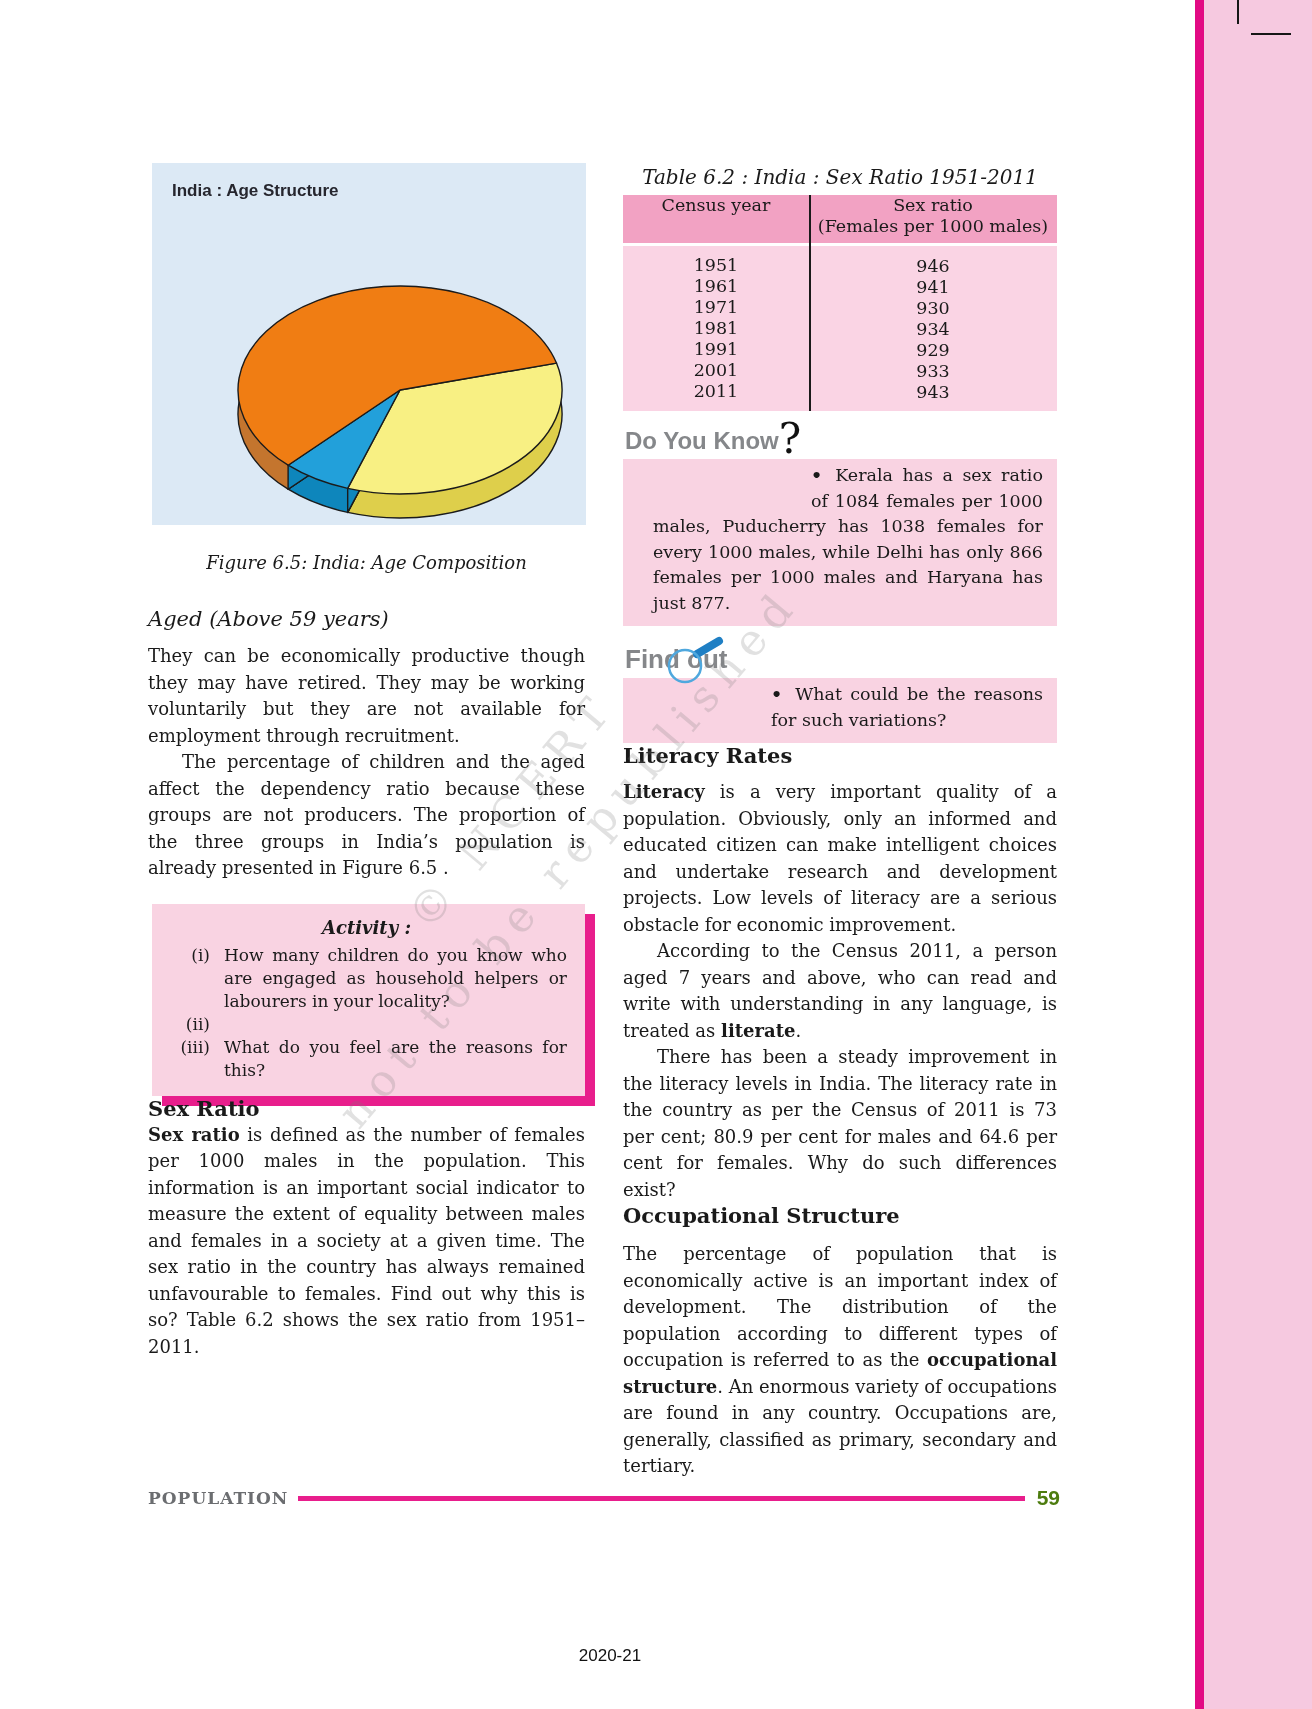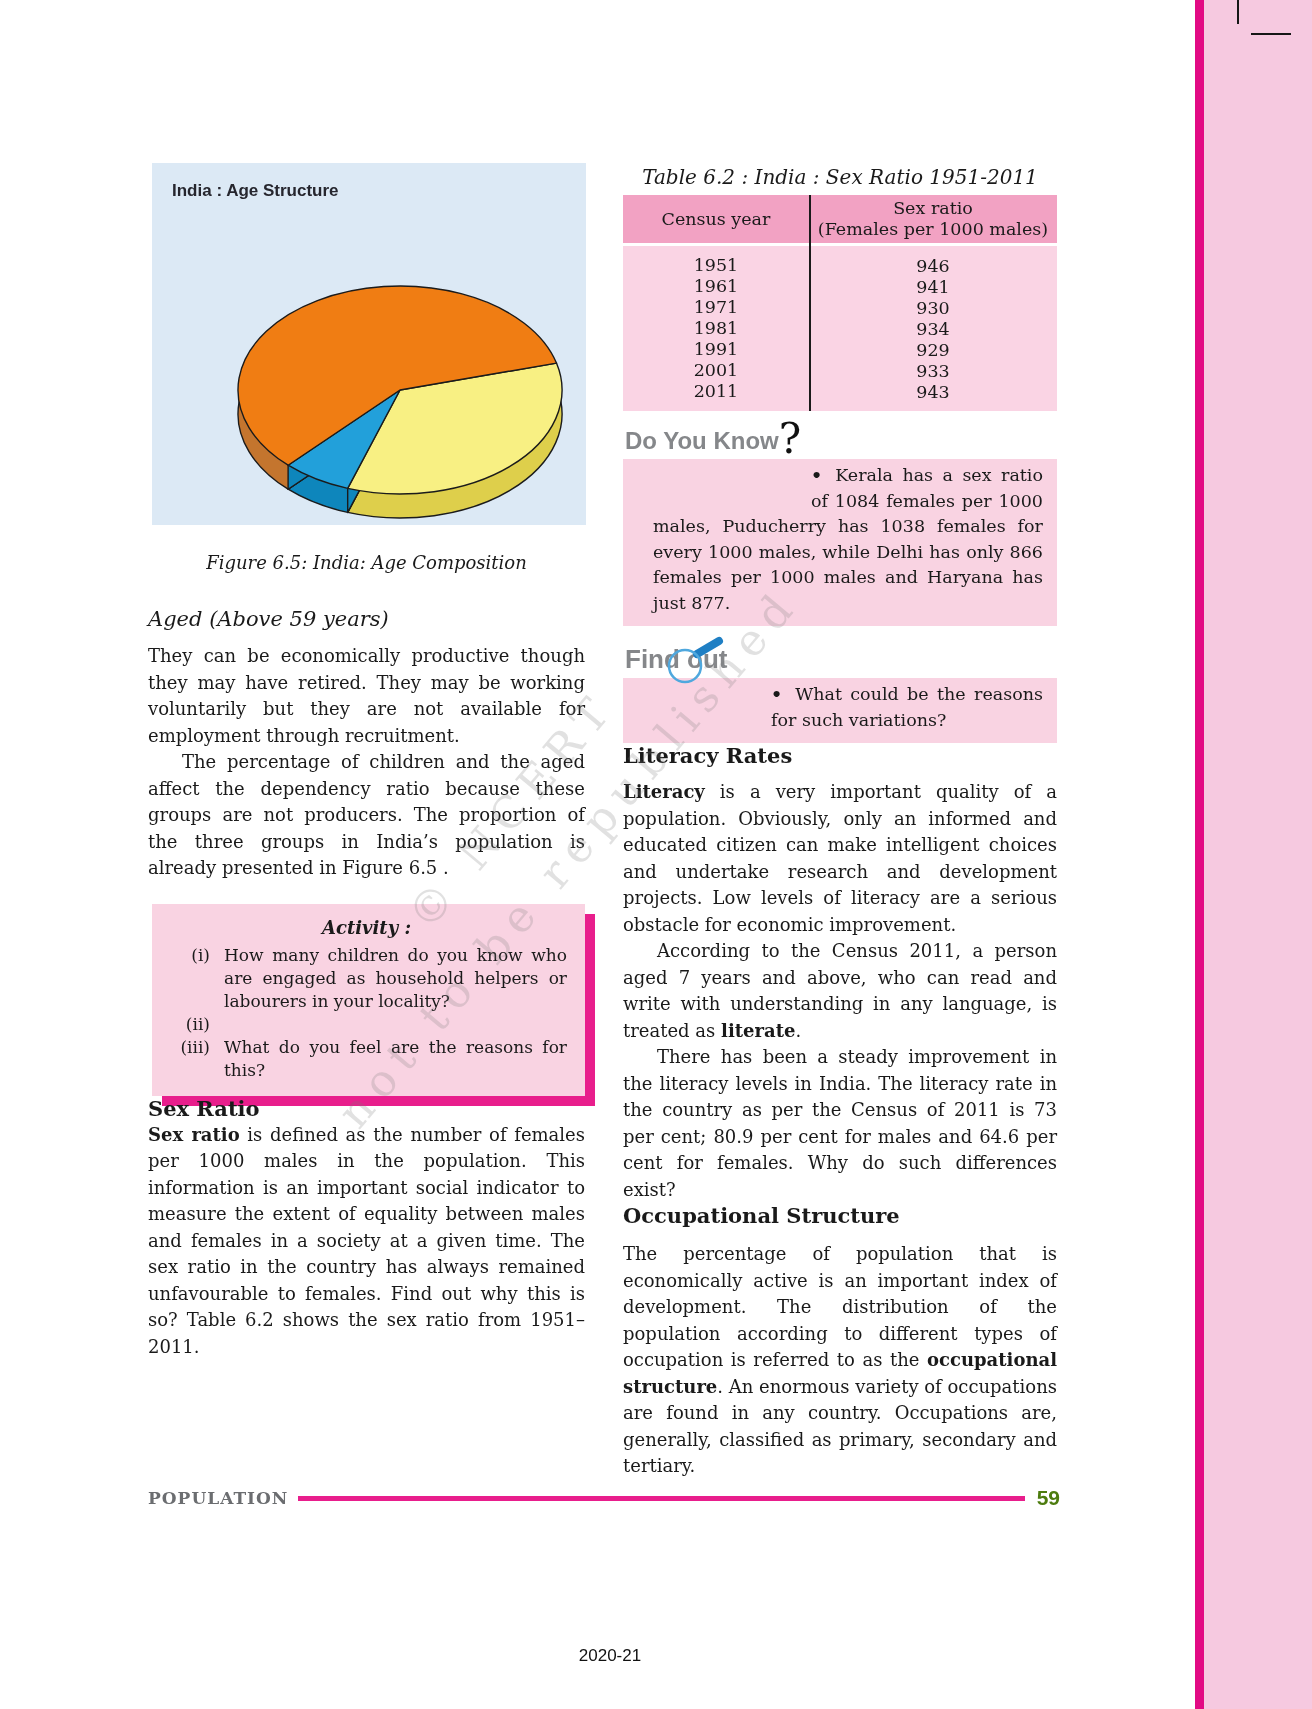--- a/index.html
+++ b/index.html
@@ -40,21 +40,21 @@
   .act-item{display:flex;font-size:17px;line-height:23px;}
   .act-num{width:44px;flex:none;text-align:right;padding-right:14px;}
   .act-text{flex:1;text-align:justify;}
 
   .sex-h{margin-top:34px;}
   .sex-p{}
 
   
   .tbl-title{text-align:center;font-style:italic;font-size:20px;line-height:24px;}
   .sr-table{position:relative;margin-top:6px;width:434px;}
-  .sr-head{display:flex;background:#F2A2C3;border-bottom:3px solid #ffffff;min-height:48px;align-items:center;}
+  .sr-head{display:flex;background:#F2A2C3;border-bottom:3px solid #ffffff;min-height:48px;align-items:flex-start;}
   .sr-c1{width:186px;flex:none;text-align:center;font-size:17.5px;}
   .sr-c2{flex:1;text-align:center;font-size:17.5px;line-height:21px;}
   .sr-body{background:#FAD4E4;padding:10px 0 8px 0;}
   .sr-row{display:flex;line-height:19.8px;font-size:17.5px;}
   .sr-divider{position:absolute;left:186px;top:0;bottom:0;width:2px;background:#1a1a1a;}
 
   
   .note-wrap{position:relative;}
   .note-box{position:relative;background:#F9D3E2;padding:4px 14px 10px 30px;box-sizing:border-box;
             font-size:17.5px;line-height:25.5px;text-align:justify;}

